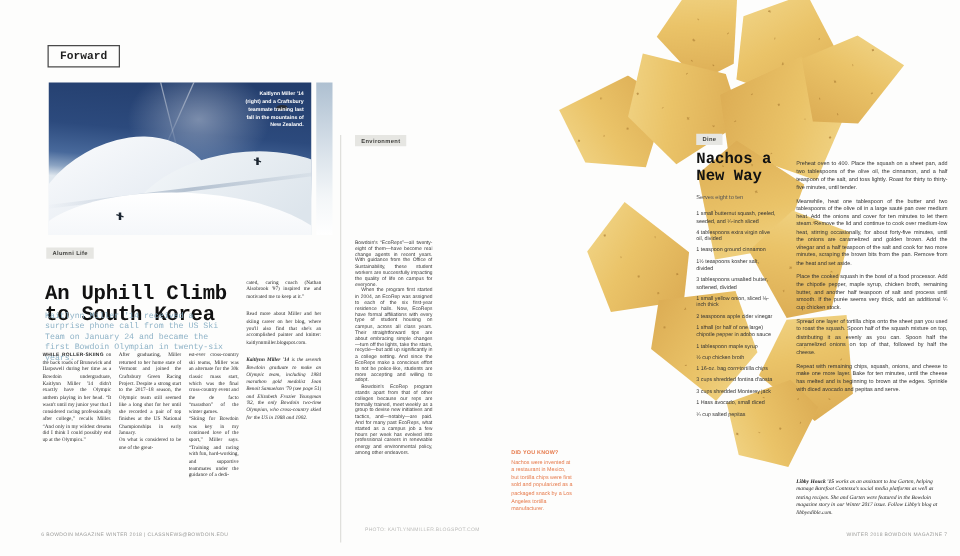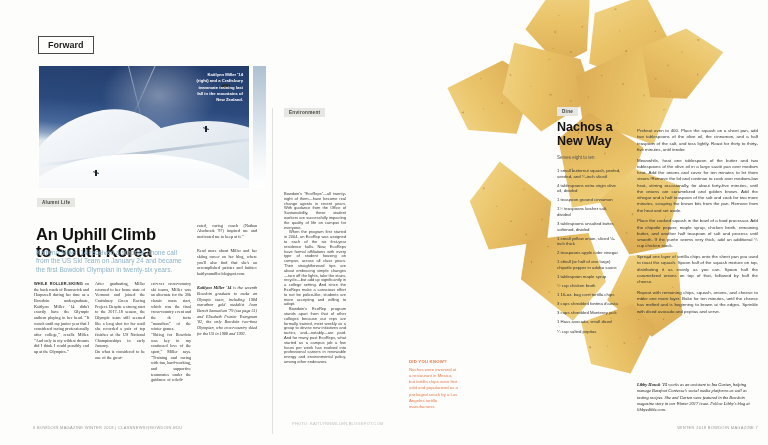--- a/index.html
+++ b/index.html
@@ -1,23 +1,23 @@
 <!DOCTYPE html>
 <html><head>
 <meta charset="utf-8">
 <style>
   html,body{margin:0;padding:0;background:#e8e8e8;}
   .spread{position:relative;width:768px;height:445px;background:#fdfdfc;overflow:hidden;
           font-family:"Liberation Sans",sans-serif;color:#2e2e2e;}
-  .serif{font-family:Liberation Sans, sans-serif;}
+  .serif{font-family:Liberation Mono, monospace;}
   .abs{position:absolute;}
 
   
   .forward{left:38px;top:36px;border:1px solid #4a4a4a;padding:3px 9px;
-           font-family:Liberation Sans, sans-serif;font-weight:bold;font-size:9px;color:#1d1d1d;}
+           font-family:Liberation Mono, monospace;font-weight:bold;font-size:9px;color:#1d1d1d;}
   .tag{background:#e6e6e2;color:#3f3f3c;font-size:4.6px;font-weight:bold;
        padding:2px 5px;letter-spacing:.3px;display:inline-block;}
   .tag-alumni{left:37px;top:198px;}
   .tag-env{left:284px;top:108px;}
   .tag-dine{left:557px;top:107px;}
 
   
   .photo-ski{left:39px;top:66px;width:210px;height:122px;overflow:hidden;
      background:linear-gradient(185deg,#223c6b 0%,#2c4a7d 35%,#48699b 52%,#8ba3c2 60%,#dfe7ee 66%,#f2f5f8 100%);}
   .flare{left:55px;top:-18px;width:130px;height:95px;

